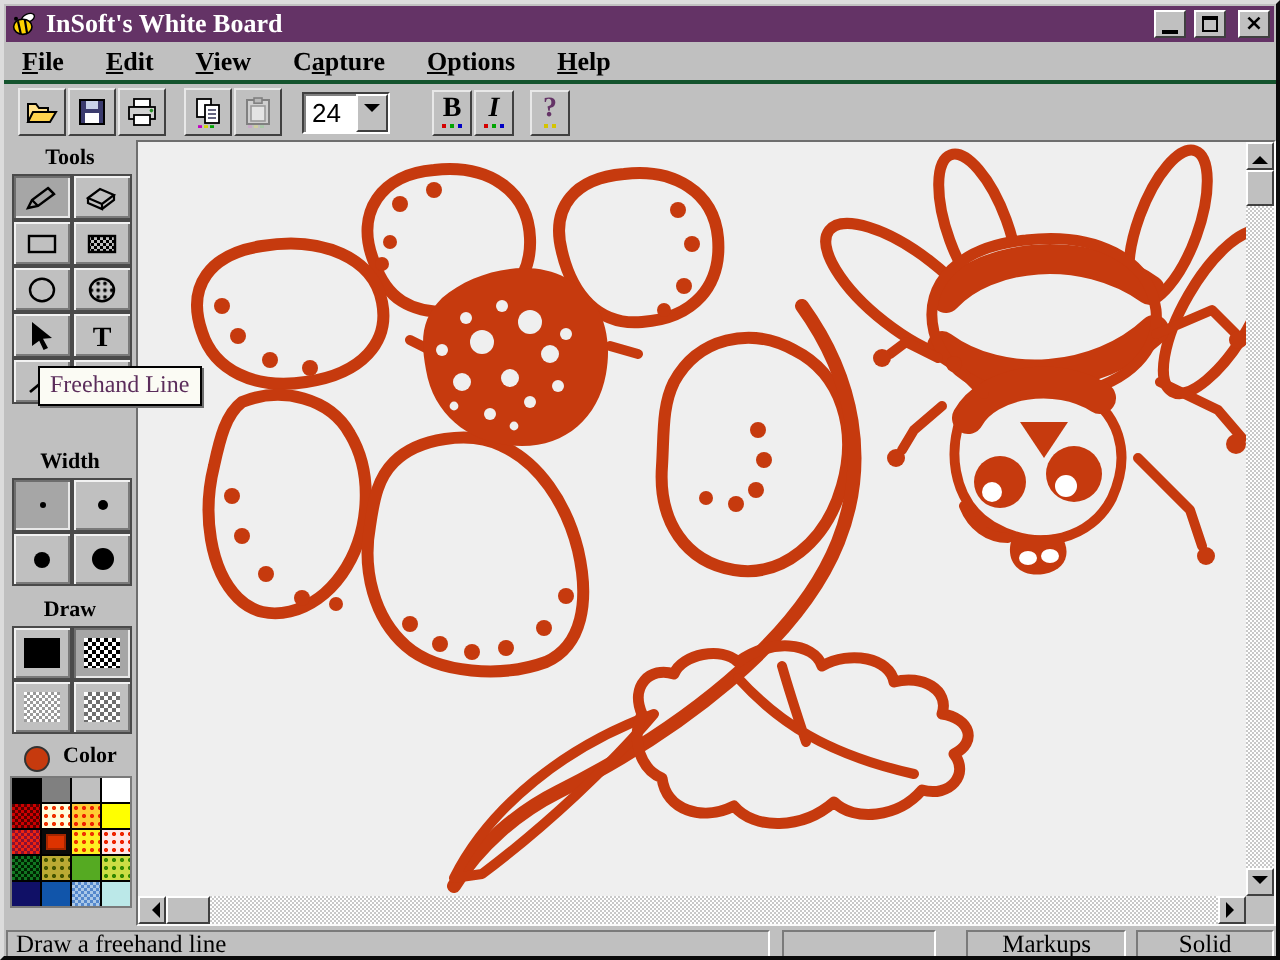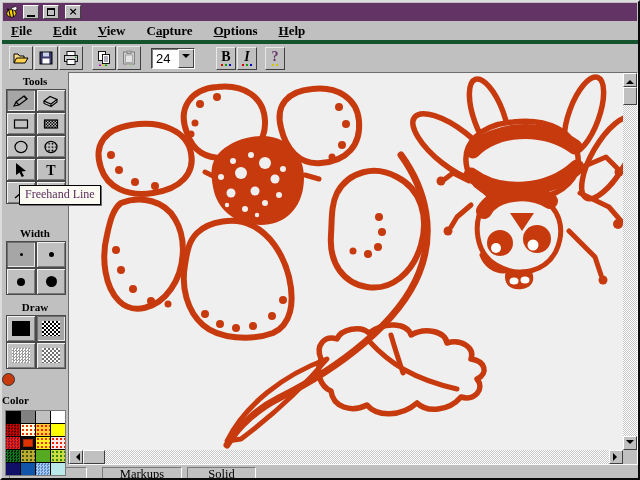--- a/index.html
+++ b/index.html
@@ -13,21 +13,21 @@
               white-space:nowrap;overflow:hidden;}
   .wbtn{width:16px;height:14px;background:#C0C0C0;border:1px solid;
         border-color:#fff #404040 #404040 #fff;display:flex;align-items:center;
         justify-content:center;box-sizing:border-box;}
   .wbtn.close{margin-left:2px;font-family:"DejaVu Sans",sans-serif;
               font-weight:bold;font-size:11px;line-height:10px;}
   .glyph-min{width:8px;height:2px;background:#000;margin-top:7px;}
   .glyph-max{width:8px;height:8px;border:1px solid #000;border-top-width:2px;box-sizing:border-box;}
   
   .menubar{height:19px;display:flex;align-items:center;padding-left:4px;
-           border-bottom:4px solid #14532d;}
+           border-bottom:2px solid #14532d;}
   .mi{font-size:13px;font-weight:bold;padding:1px 5px;margin-right:11px;cursor:default;}
   .mk{text-decoration:underline;}
   
   .toolbar{height:28px;display:flex;align-items:center;}
   .tbtn{width:24px;height:24px;box-sizing:border-box;background:#C0C0C0;
         border:1px solid;border-color:#E8E8E8 #404040 #404040 #E8E8E8;
         display:flex;align-items:center;justify-content:center;flex-direction:column;}
   .tbtn.narrow{width:20px;height:23px;}
   .tbtn .bi{font-size:14px;font-weight:bold;line-height:13px;}
   .tbtn .it{font-style:italic;}
@@ -54,21 +54,21 @@
         border:1px solid #4a4a4a;box-shadow:inset 1px 1px 0 #F2F2F2,inset -1px -1px 0 #7A7A7A;
         display:flex;align-items:center;justify-content:center;}
   .sbtn.tall{height:27px;}
   .sbtn.pressed{background:#A6A6A6;box-shadow:inset 1px 1px 0 #6E6E6E,inset -1px -1px 0 #E8E8E8;}
   .wdot{background:#000;border-radius:50%;}
   .pat{width:18px;height:15px;}
   .fill-solid .pat{background:#000;}
   .fill-dense .pat{background:conic-gradient(#000 25%,#fff 0 50%,#000 0 75%,#fff 0) 0 0/4px 4px;}
   .fill-light .pat{background:conic-gradient(#9A9A9A 25%,#fff 0 50%,#9A9A9A 0 75%,#fff 0) 0 0/3px 3px;}
   .fill-medium .pat{background:conic-gradient(#6E6E6E 25%,#fff 0 50%,#6E6E6E 0 75%,#fff 0) 0 0/4px 4px;}
-  .color-head{display:flex;align-items:flex-start;justify-content:center;gap:7px;margin-top:4px;flex-direction:column;}
+  .color-head{display:flex;align-items:flex-end;justify-content:center;gap:7px;margin-top:4px;}
   .cur-color{width:11px;height:11px;border-radius:50%;border:1px solid #333;}
   .swgrid{display:grid;grid-template-columns:repeat(4,14px);grid-auto-rows:12px;gap:1px;
           background:#000;border:1px solid #7A7A7A;width:59px;margin-left:3px;margin-top:2px;}
   .swatch{width:14px;height:12px;}
   .swatch.sel{outline:2px solid #0a0a0a;outline-offset:-2px;box-shadow:inset 0 0 0 3px rgba(0,0,0,.25);}
   .tooltip{position:absolute;left:17px;top:113px;z-index:9;background:#FBFBF4;
            border:1px solid #000;box-shadow:1px 1px 0 #6E6E6E;padding:1px 5px 2px 5px;
            font-size:12px;white-space:nowrap;color:var(--tiptext,#5B2D5B);}
   
   .canvas-region{flex:1;display:grid;grid-template-columns:1fr 14px;grid-template-rows:1fr 14px;
@@ -114,20 +114,21 @@
 
 <div class="app">
 
   <div class="titlebar">
     <svg class="icon-svg" width="14" height="14" viewBox="0 0 14 14">
       <ellipse cx="9" cy="4" rx="3.4" ry="2" fill="#fff" stroke="#000" stroke-width="0.7" transform="rotate(-25 9 4)"></ellipse>
       <ellipse cx="6.4" cy="8.4" rx="4.6" ry="3.8" fill="#FFD400" stroke="#000" stroke-width="0.8"></ellipse>
       <path d="M4,5.6 L5.4,12 M7.4,4.8 L8.6,12" stroke="#000" stroke-width="1.1" fill="none"></path>
       <circle cx="3" cy="4.4" r="1" fill="#000"></circle>
     </svg>
+    <span class="title-text">InSoft's White Board</span>
     <span class="wbtn">
         <span class="glyph-min"></span>
       </span>
     <span class="wbtn">
         <span class="glyph-max"></span>
       </span>
     <span class="wbtn close">
         <span>×</span>
       </span>
   </div>
@@ -467,18 +468,19 @@
         <span class="sb-btn">
             <span class="tri-r" style="margin-left:1px"></span>
           </span>
       </div>
 
       <div class="corner"></div>
     </div>
   </div>
 
   <div class="statusbar">
+    <span class="sp msg">Draw a freehand line</span>
     <span class="sp blank"></span>
     <span class="sp mk1">Markups</span>
     <span class="sp mk2">Solid</span>
   </div>
 
 </div>
 
 </body></html>

